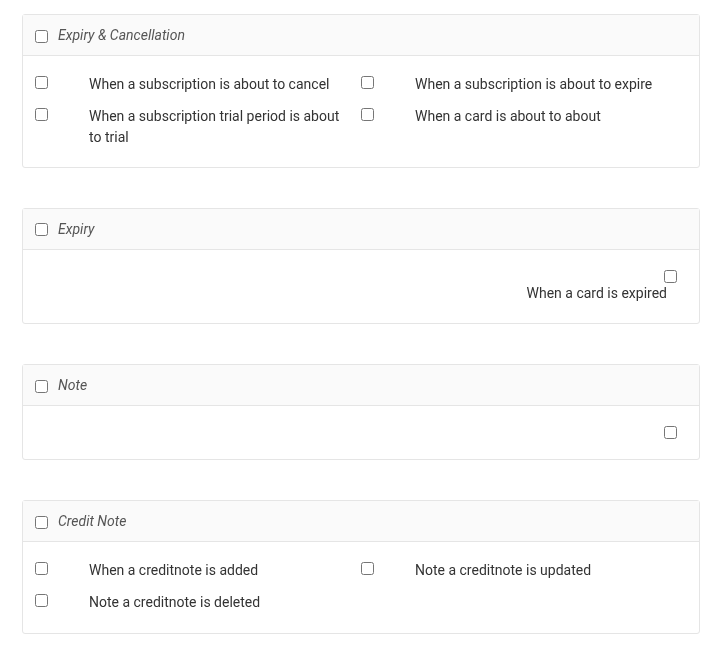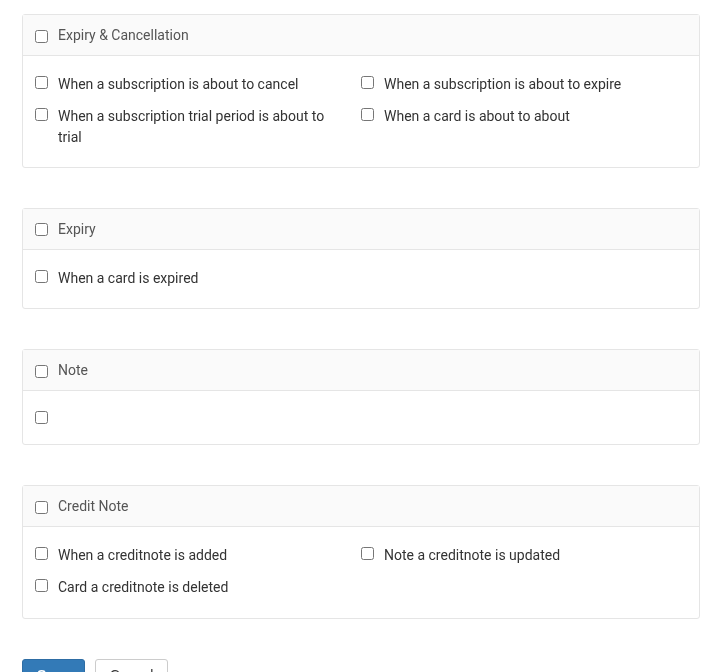--- a/index.html
+++ b/index.html
@@ -32,38 +32,41 @@
     }
     .row {
       display: flex;
       flex-wrap: wrap;
     }
     .col {
       width: 50%;
       padding: 6px 0;
       display: flex;
       align-items: flex-start;
+      gap: 31px;
     }
     .col-full {
       width: 100%;
       padding: 6px 0;
       display: flex;
-      align-items: flex-start;
+      align-items: flex-end;
+      flex-direction: column;
     }
     input[type="checkbox"] {
       margin-top: 2px;
       margin-right: 10px;
       width: 13px;
       height: 13px;
       flex-shrink: 0;
       accent-color: #aaa;
     }
     .section-header .title {
       color: #555;
       font-size: 14px;
+      font-style: italic;
     }
     .item-label {
       color: #333;
       line-height: 1.45;
       padding-right: 20px;
     }
     .actions {
       margin-top: 0px;
       display: flex;
       gap: 10px;
@@ -158,21 +161,21 @@
       <div class="col">
         <input type="checkbox" style="">
         <span class="item-label">When a creditnote is added</span>
       </div>
       <div class="col">
         <input type="checkbox" style="">
         <span class="item-label">Note a creditnote is updated</span>
       </div>
       <div class="col">
         <input type="checkbox" style="">
-        <span class="item-label">Card a creditnote is deleted</span>
+        <span class="item-label">Note a creditnote is deleted</span>
       </div>
     </div>
   </div>
 </div>
 
 <div class="actions">
   <button class="btn btn-primary">Save</button>
   <button class="btn btn-default">Cancel</button>
 </div>
 

